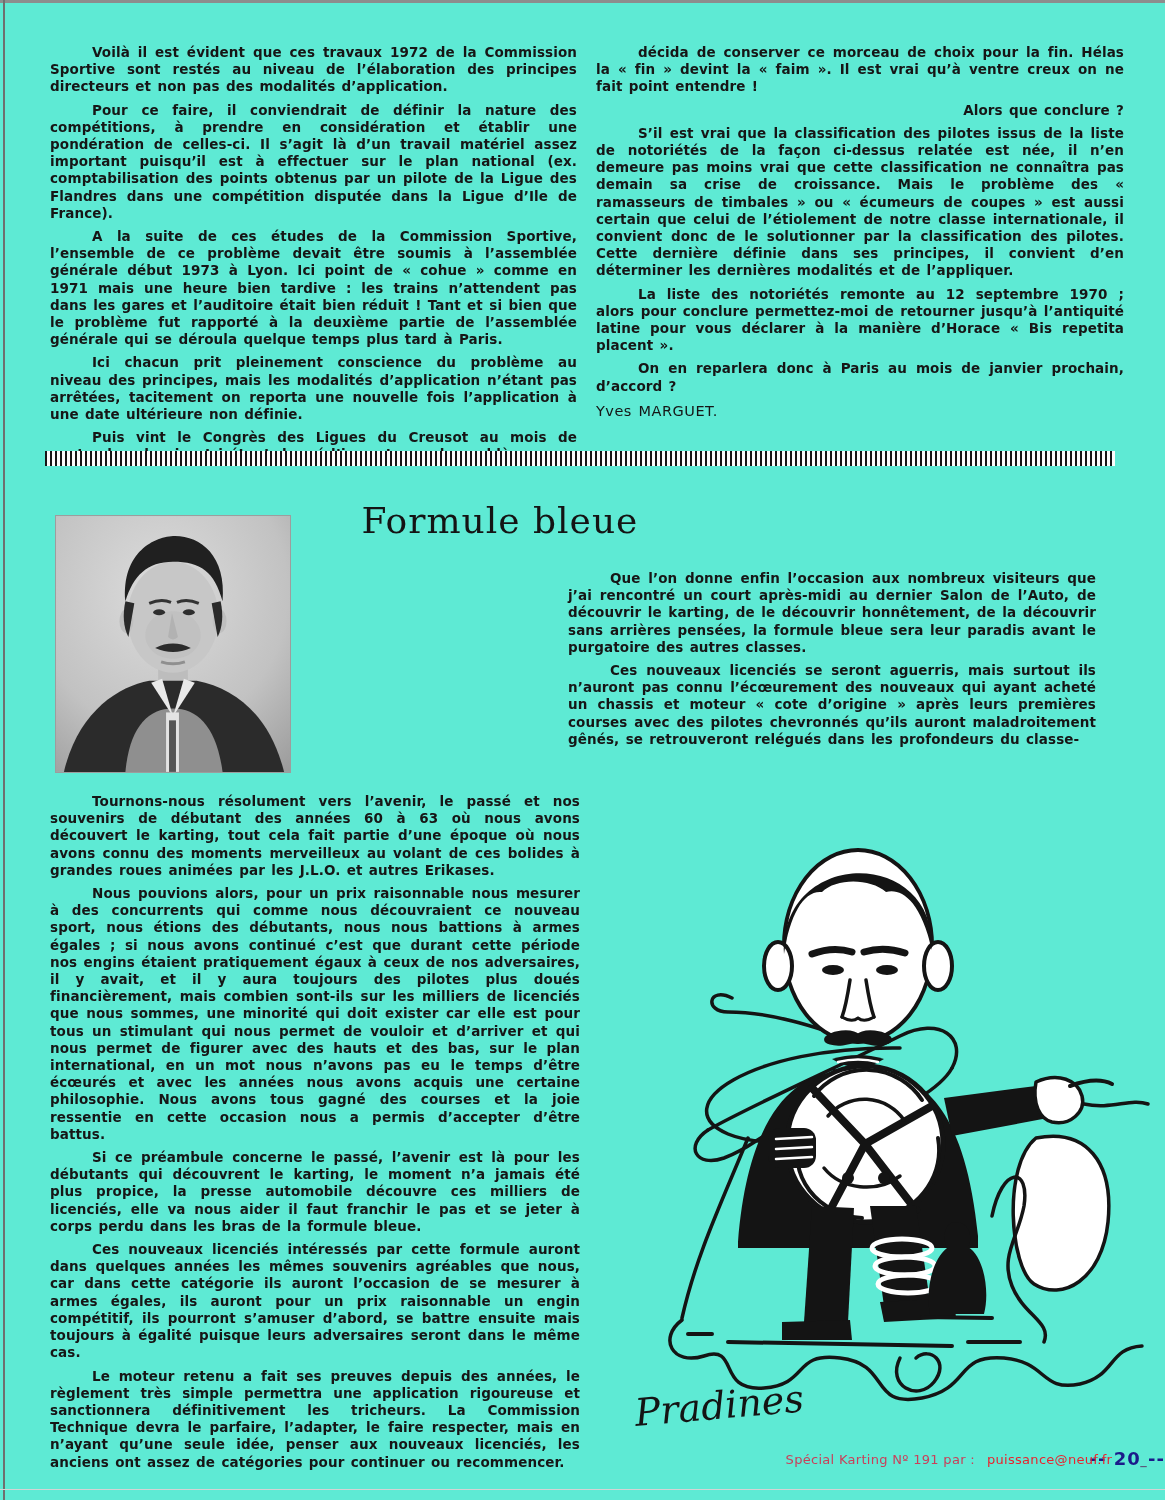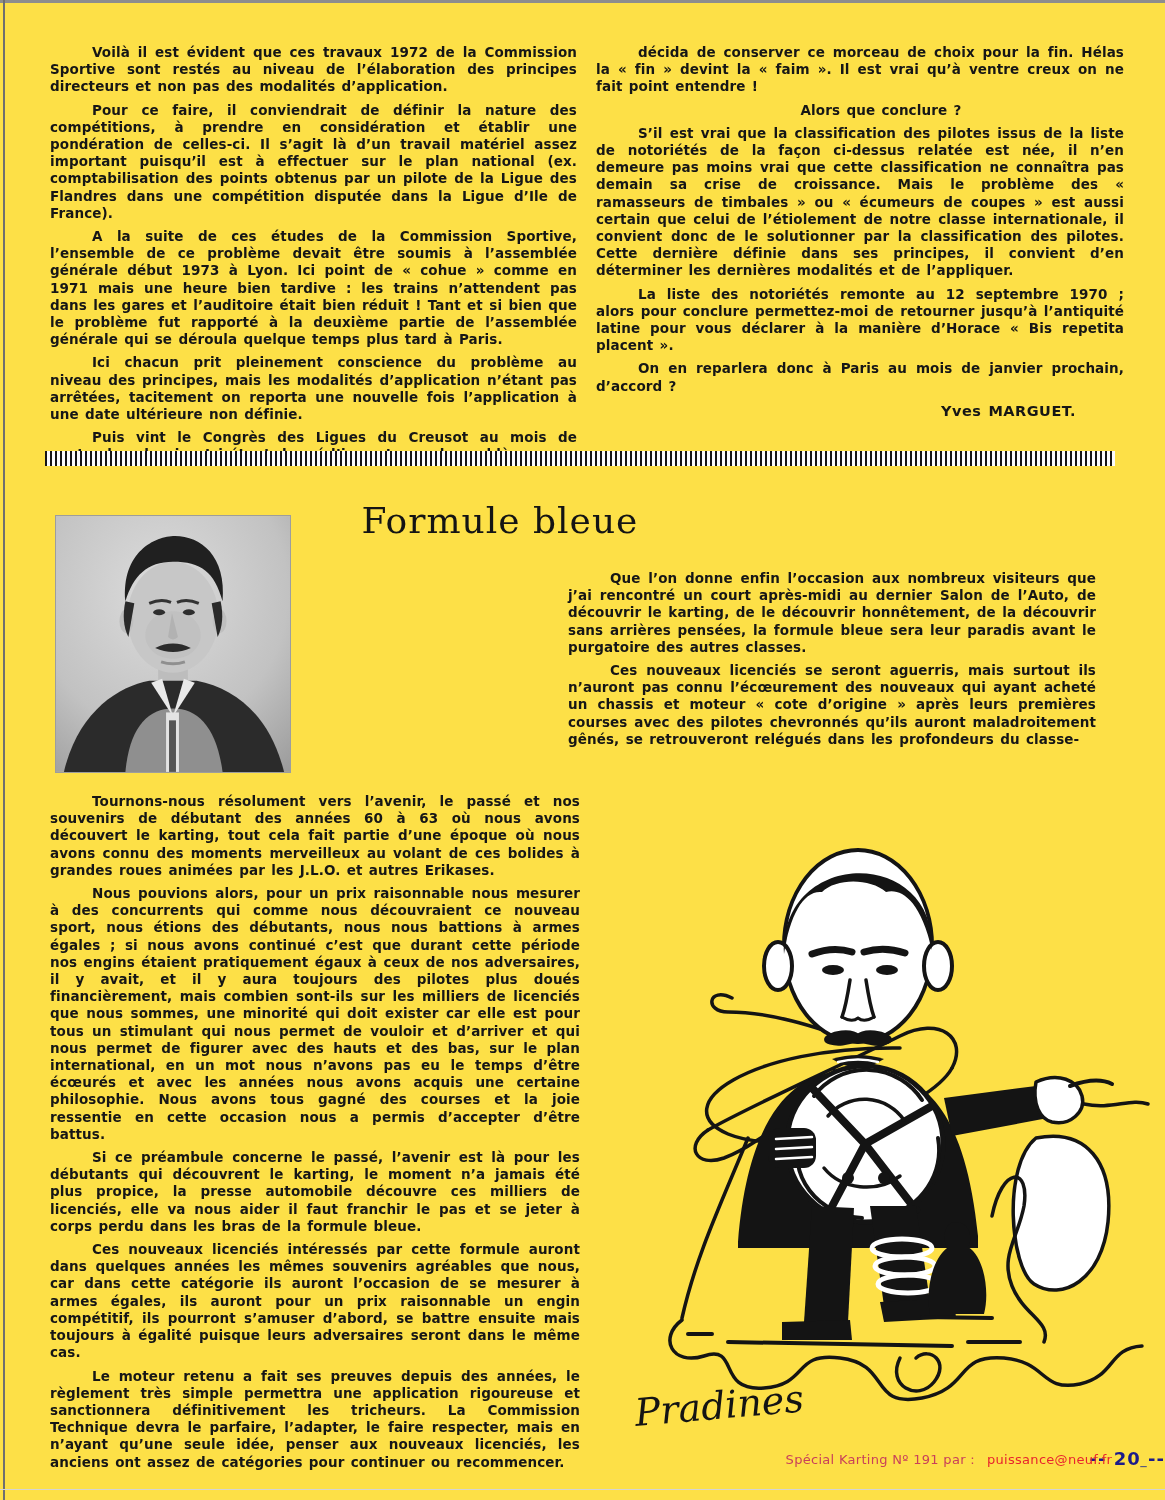--- a/index.html
+++ b/index.html
@@ -1,31 +1,31 @@
 <!DOCTYPE html>
 <html><head>
 <meta charset="utf-8">
 <style>
   html,body { margin:0; padding:0; background:#ffffff; }
   .page {
-    position:relative; width:1165px; height:1500px; background:#fde047;
+    position:relative; width:1165px; height:1500px; background:#5eead4;
     overflow:hidden; font-family:"DejaVu Sans", sans-serif;
   }
   .edge-top   { position:absolute; left:0; top:0; width:1165px; height:3px; background:#8d8d8d; }
   .edge-left  { position:absolute; left:3px; top:0; width:2px; height:1500px; background:#6f6f6f; }
   .edge-bottom{ position:absolute; left:0; top:1489px; width:1165px; height:1px; background:#d4d4d4; }
 
   .bodytext { font-size:13.5px; line-height:17.2px; font-weight:bold; color:#161616;
               word-spacing:1.5px; letter-spacing:0.1px; }
   .col p { margin:0 0 6px 0; text-indent:42px; text-align:justify; }
-  .col p.no-just { text-align:center; }
+  .col p.no-just { text-align:right; }
 
   .a1-left  { position:absolute; left:50px;  top:44px; width:527px; }
   .a1-right { position:absolute; left:596px; top:44px; width:528px; }
-  .sig { text-align:right; padding-right:48px; margin-top:8px; font-weight:bold;
+  .sig { padding-right:48px; margin-top:8px; font-weight:normal;
          font-size:14.5px; color:#161616; letter-spacing:0.5px; }
 
   .divider { position:absolute; left:45px; top:451px; width:1070px; height:15px;
              background:repeating-linear-gradient(90deg,#151515 0,#151515 2px,#fbfbfb 2px,#fbfbfb 5px); }
 
   .photo { position:absolute; left:55px; top:515px; width:236px; height:258px;
            border:1px solid #9d9d9d; box-sizing:border-box; }
   .photo svg { display:block; }
 
   .a2-title { position:absolute; left:320px; top:500px; width:360px; height:60px;

